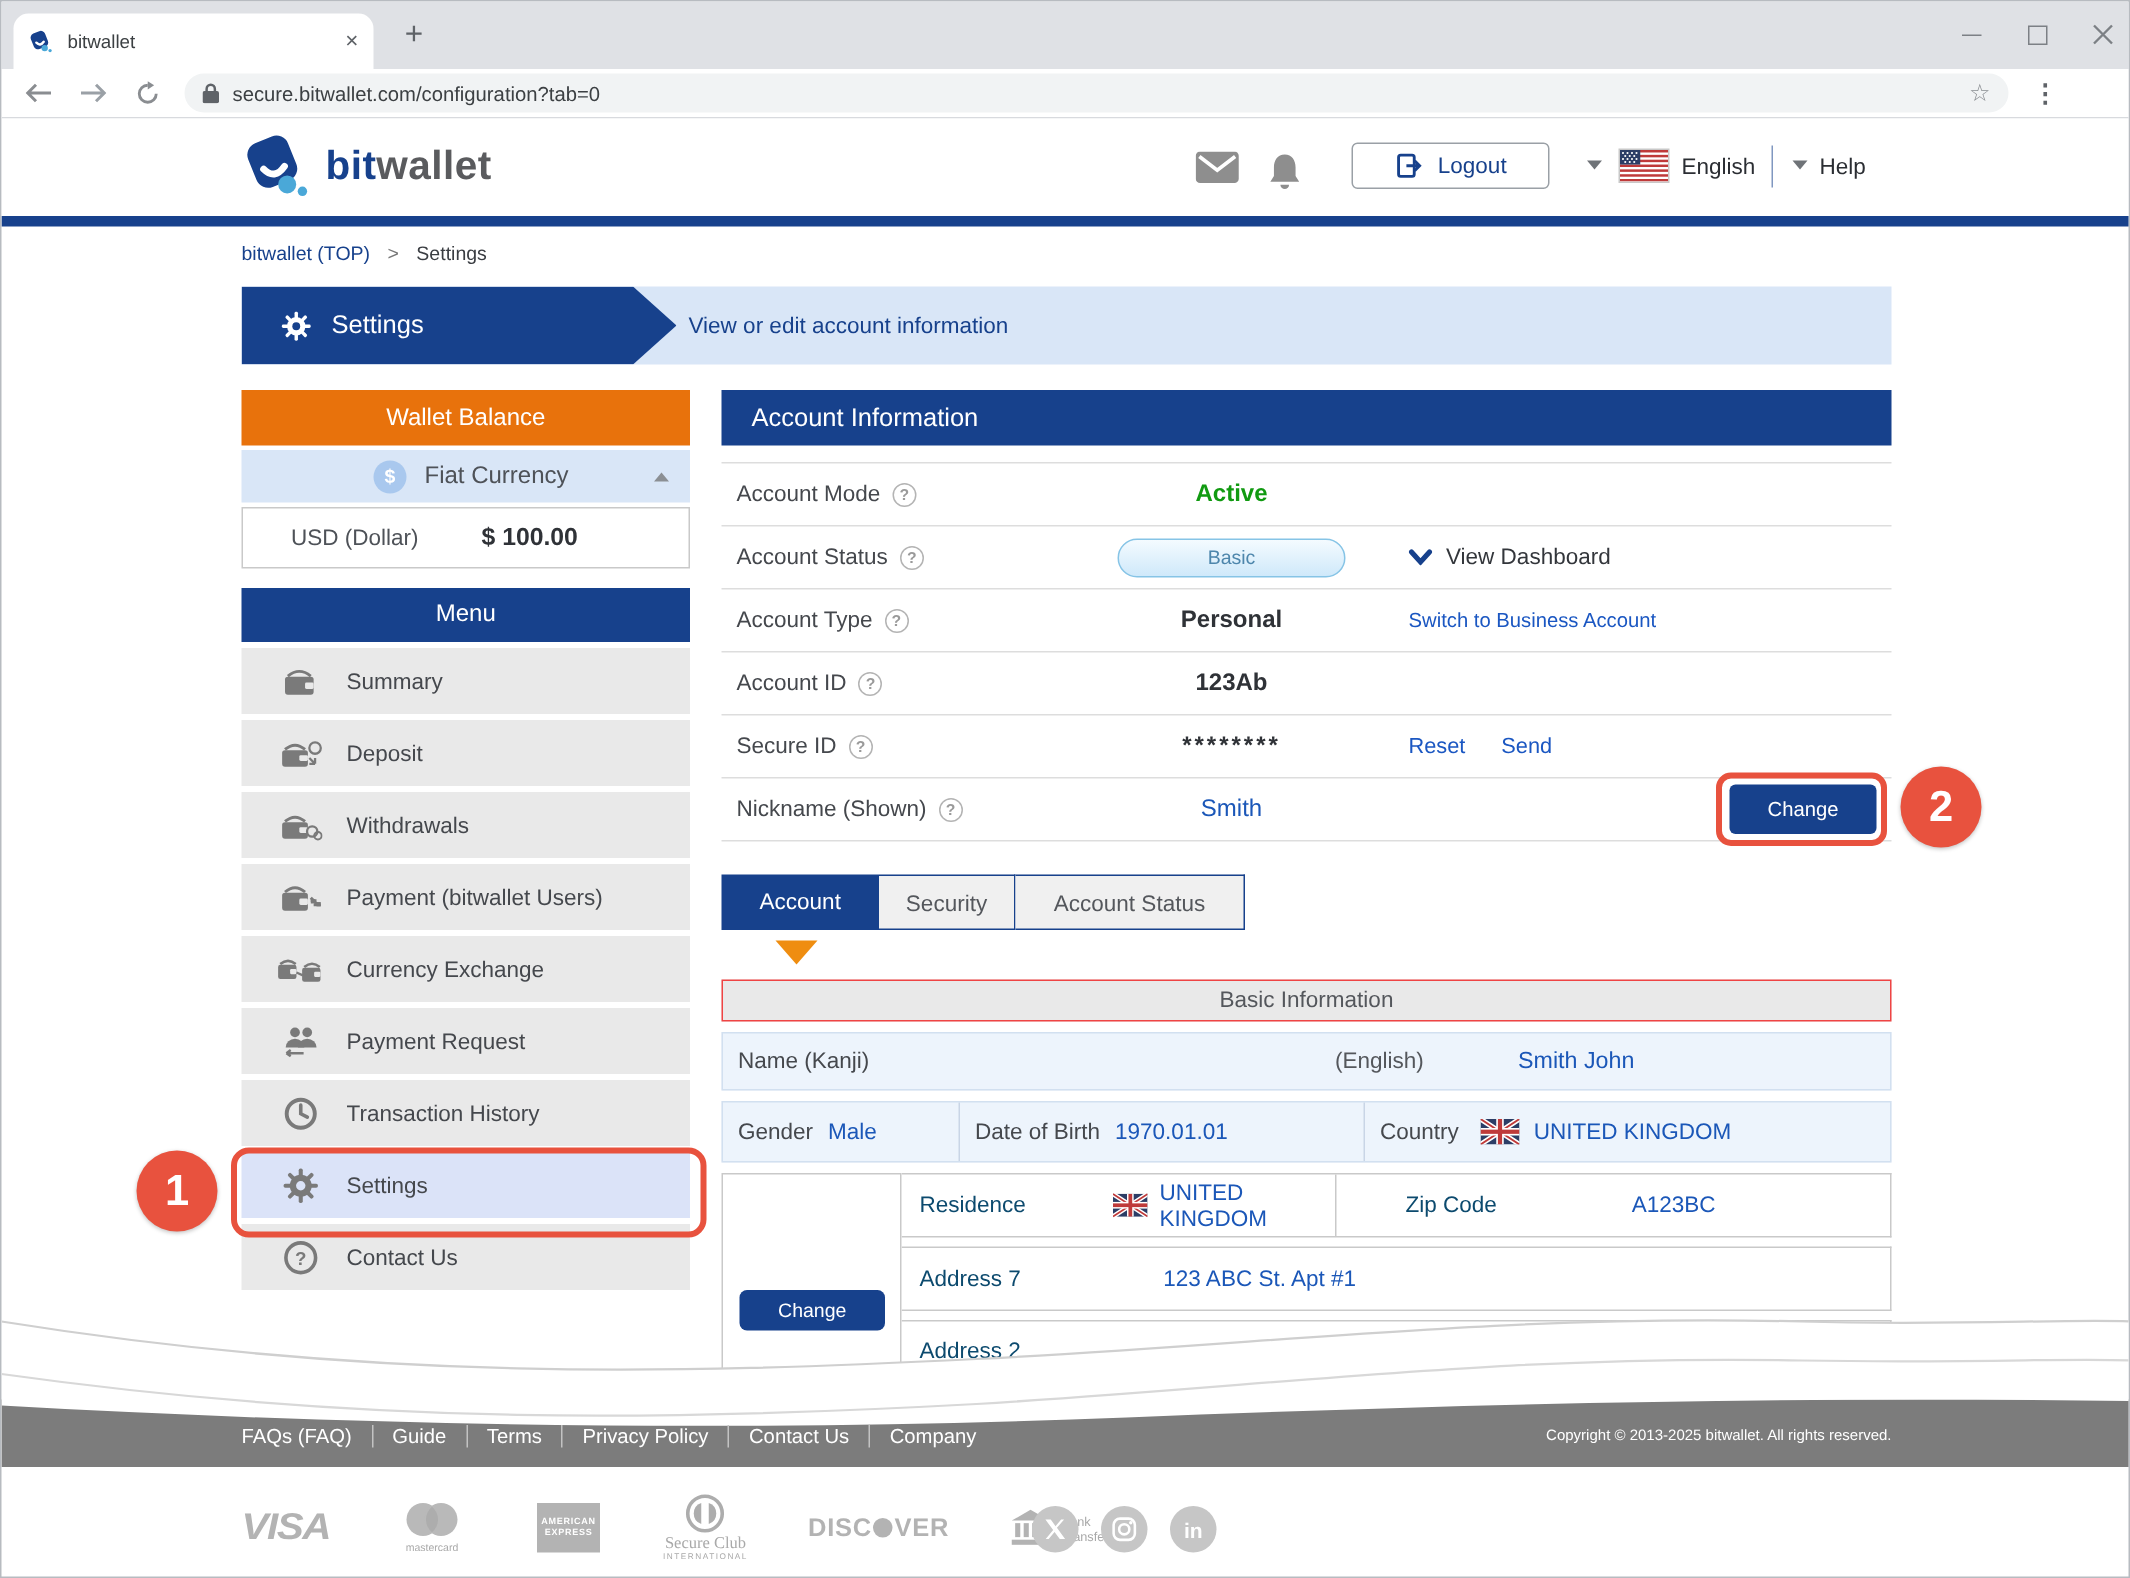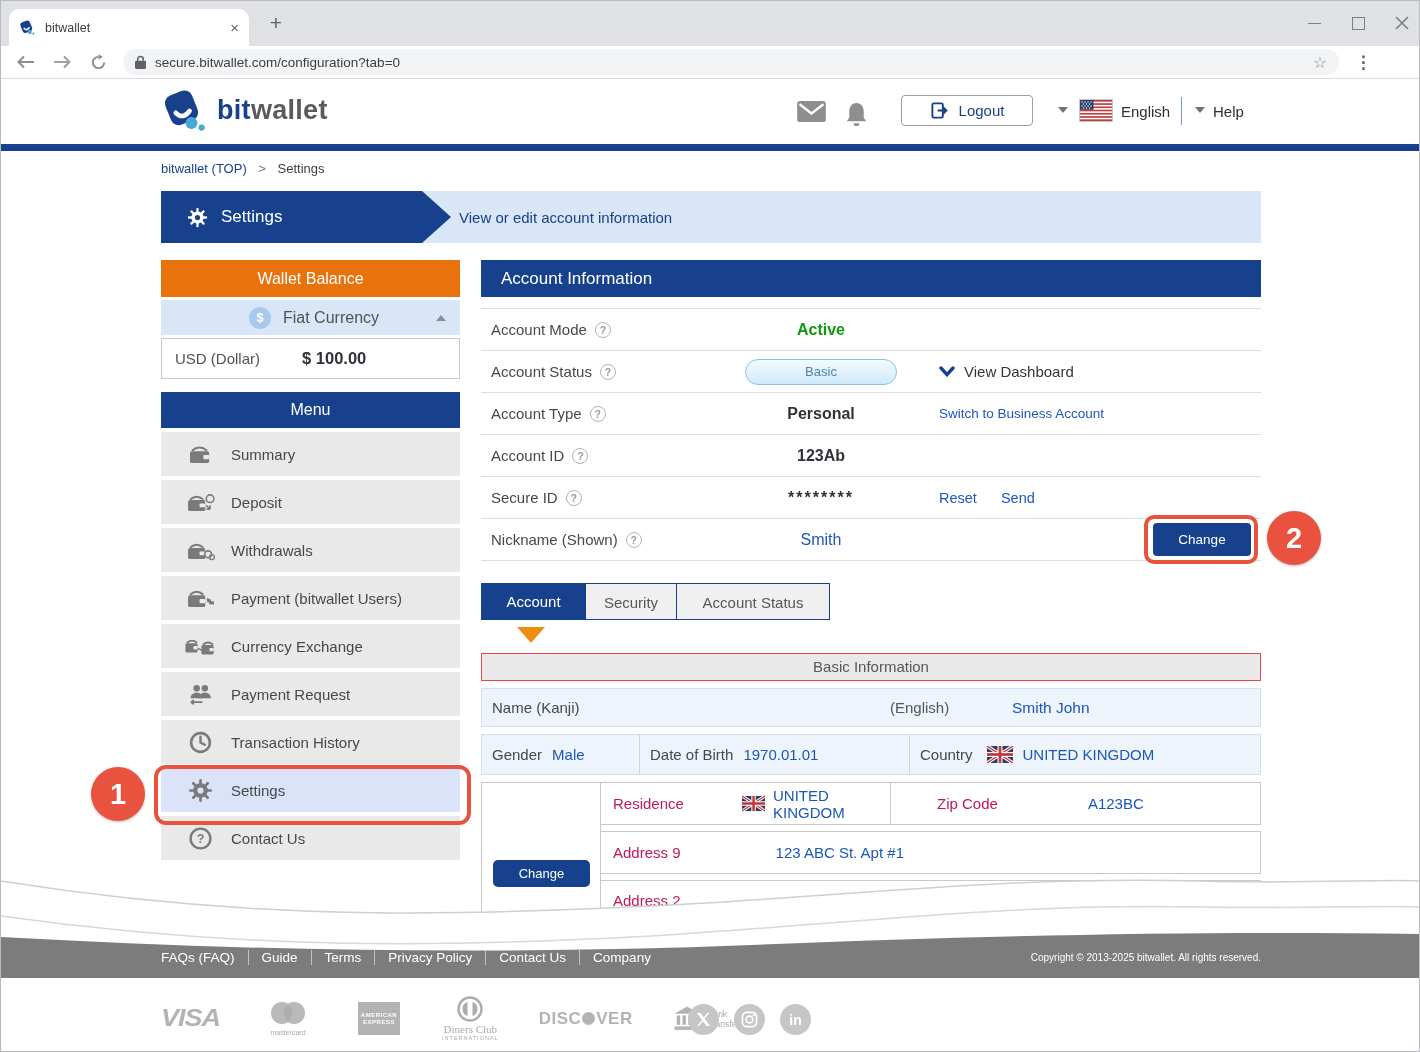--- a/index.html
+++ b/index.html
@@ -51,21 +51,21 @@
   .banner-sub{position:absolute;left:298px;top:0;height:52px;display:flex;align-items:center;color:#17418c;font-size:15px;}
   
   .sidebar{position:absolute;left:160px;top:259px;width:299px;}
   .sb-balance{height:37px;background:#e8720c;color:#fff;font-size:16px;text-align:center;line-height:37px;}
   .sb-fiat{height:35px;margin-top:3px;background:#d9e6f7;display:flex;align-items:center;position:relative;}
   .fiat-circ{width:22px;height:22px;border-radius:50%;background:#a9c8ee;color:#fff;font-size:13px;font-weight:bold;
     display:flex;align-items:center;justify-content:center;margin-left:88px;}
   .sb-fiat .t{margin-left:12px;color:#4e5258;font-size:16px;}
   .chev-up{position:absolute;right:14px;top:15px;width:0;height:0;border-left:5px solid transparent;border-right:5px solid transparent;border-bottom:6px solid #8b8f94;}
   .sb-usd{height:41px;margin-top:3px;background:#fff;border:1px solid #c9c9c9;box-sizing:border-box;display:flex;align-items:center;}
-  .sb-usd .n{margin-left:13px;color:#4e5258;font-size:15px;}
+  .sb-usd .n{margin-left:32px;color:#4e5258;font-size:15px;}
   .sb-usd .a{margin-left:42px;color:#2f3237;font-size:16.5px;font-weight:bold;}
   .sb-menu{height:36px;margin-top:13px;background:#17418c;color:#fff;font-size:16px;text-align:center;line-height:36px;}
   .mi{height:44px;margin-top:4px;background:#e9e9e9;display:flex;align-items:center;}
   .mi:first-of-type{margin-top:6px;}
   .mi .ic{width:34px;margin-left:22px;display:flex;justify-content:center;}
   .mi .lb{margin-left:14px;color:#45484d;font-size:15px;}
   .mi.sel{background:#dbe3f8;}
   .red-outline-1{position:absolute;left:-7px;top:505px;width:309px;height:52px;border:4px solid #e8523e;border-radius:12px;z-index:7;}
   
   .main{position:absolute;left:480px;top:259px;width:780px;}
@@ -111,21 +111,21 @@
   .gcell .l{margin-left:10px;color:#45484d;font-size:15px;}
   .gcell .v{margin-left:10px;color:#1b57b8;font-size:15px;}
   .flag{display:inline-block;margin-left:14px;}
   .addr{margin-top:7px;display:flex;}
   .addr-left{position:relative;width:120px;height:138px;border:1px solid #c9c9c9;box-sizing:border-box;background:#fff;}
   .addr-change{position:absolute;left:11px;top:77px;width:97px;height:27px;background:#17418c;color:#fff;font-size:13px;
     border:none;border-radius:5px;font-family:inherit;}
   .addr-right{flex:1;}
   .arow{height:43px;border:1px solid #c9c9c9;border-left:none;box-sizing:border-box;display:flex;align-items:center;background:#fff;}
   .arow + .arow{margin-top:6px;}
-  .arow .l{margin-left:12px;color:#be185d;font-size:15px;}
+  .arow .l{margin-left:12px;color:#0c4a6e;font-size:15px;}
   .arow .v{color:#1b57b8;font-size:15px;}
   .ar1-left{width:290px;height:100%;display:flex;align-items:center;border-right:1px solid #c9c9c9;box-sizing:border-box;}
   .arow.last{height:40px;border-bottom:none;}
   
   .badge{position:absolute;width:54px;height:54px;border-radius:50%;background:#e8523e;color:#fff;
     font-size:29px;font-weight:bold;display:flex;align-items:center;justify-content:center;z-index:8;box-shadow:0 1px 3px rgba(0,0,0,.25);}
   .badge1{left:90px;top:766px;} .badge2{left:1266px;top:510px;}
   
   .wave{position:absolute;left:0;top:850px;z-index:5;pointer-events:none;}
   .footerbar{position:absolute;left:0;top:932px;width:1420px;height:45px;background:#7c7c7c;z-index:1;}
@@ -548,21 +548,21 @@
                 <rect y="6" width="26" height="5" fill="#fff"></rect>
               <rect x="11.6" width="2.8" height="17" fill="#bf3a3a"></rect>
                 <rect y="7.1" width="26" height="2.8" fill="#bf3a3a"></rect>
             </svg>
             <span class="v" style="margin-left:8px;">UNITED KINGDOM</span>
           </div>
           <span class="l" style="margin-left:46px;">Zip Code</span>
           <span class="v" style="margin-left:90px;">A123BC</span>
         </div>
         <div class="arow">
-          <span class="l">Address 9</span>
+          <span class="l">Address 7</span>
           <span class="v" style="margin-left:95px;">123 ABC St. Apt #1</span>
         </div>
         <div class="arow last">
           <span class="l">Address 2</span>
           <span class="v" style="margin-left:95px;"></span>
         </div>
       </div>
     </div>
   </div>
 
@@ -604,21 +604,21 @@
     <span class="amex">
       <span>AMERICAN</span>
         <span>EXPRESS</span>
     </span>
     <span class="diners">
       <svg width="26" height="26" viewBox="0 0 26 26">
           <circle cx="13" cy="13" r="11.5" fill="none" stroke="#adadad" stroke-width="2.4"></circle>
           <path d="M10.5 6 a7.4 7.4 0 0 0 0 14 Z" fill="#adadad"></path>
           <path d="M15.5 6 a7.4 7.4 0 0 1 0 14 Z" fill="#adadad"></path>
         </svg>
-      <span class="t1">Diners Club</span>
+      <span class="t1">Secure Club</span>
       <span class="t2">INTERNATIONAL</span>
     </span>
     <span class="discover">
       <span>DISC</span>
         <span class="disc-o"></span>
         <span>VER</span>
     </span>
     <span class="bank">
       <svg width="28" height="25" viewBox="0 0 24 22" fill="#b3b3b3">
         <path d="M12 .5 L23 6.8 H1 Z"></path>

